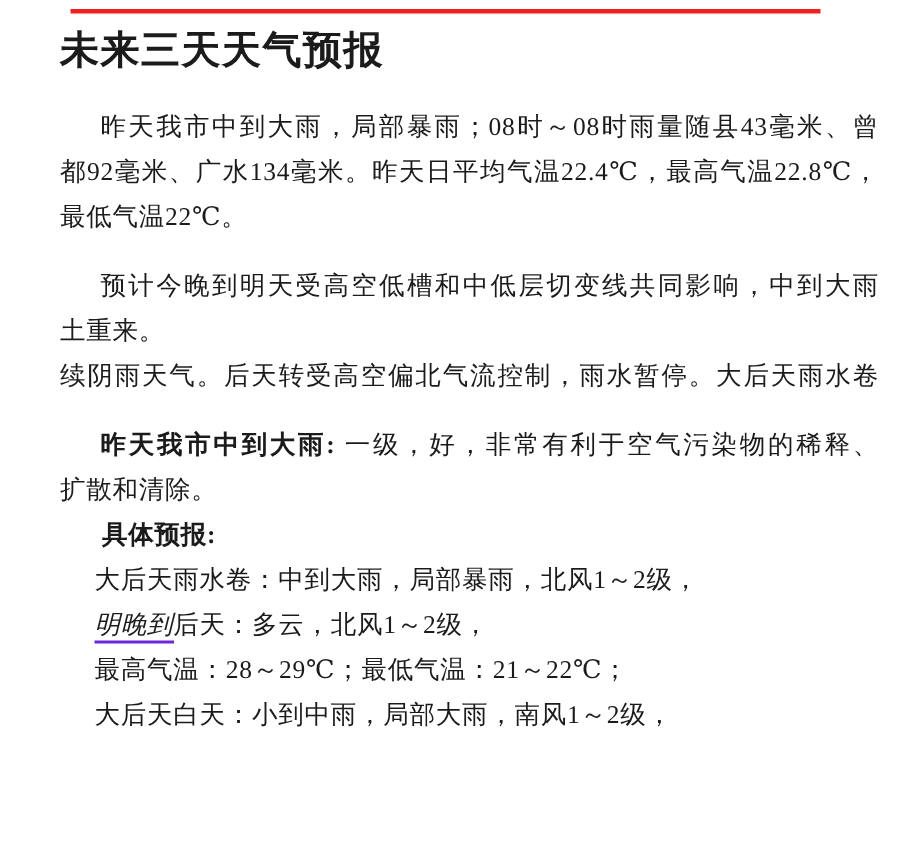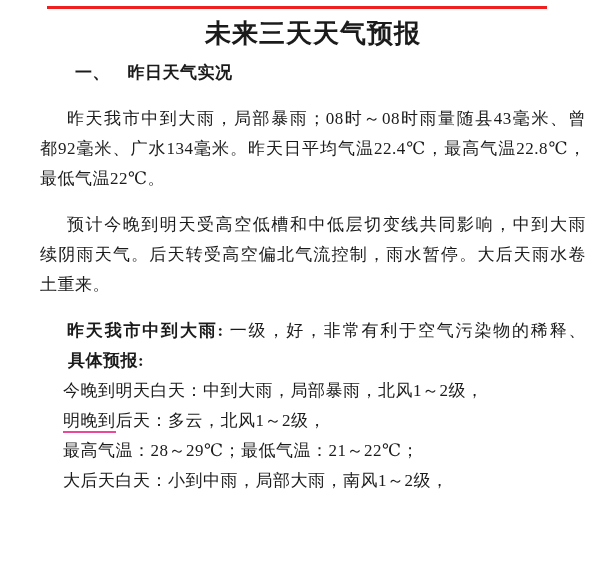--- a/index.html
+++ b/index.html
@@ -19,21 +19,20 @@
   }
   .doc {
     position: absolute;
     left: 40px; top: 14px;
     width: 546px;
   }
   .title {
     margin: 0 0 4px 0;
     font-size: 26px;
     font-weight: bold;
-    text-align: center;
     line-height: 40px;
     letter-spacing: 1px;
     white-space: nowrap;
   }
   .line {
     font-size: 17px;
     line-height: 30px;
     height: 30px;
     letter-spacing: 0.5px;
   }
@@ -48,48 +47,49 @@
     padding-left: 35px;
   }
   .heading2 {                
     font-weight: bold;
     padding-left: 28px;
   }
   .pi  { text-indent: 27px; margin-top: 16px; }   
   .fi  { padding-left: 23px; }  
   .bold { font-weight: bold; }
   .ul {
-    border-bottom: 2px solid #ec4899;
+    border-bottom: 2px solid #6d28d9;
     padding-bottom: 1px;
+    font-style: italic;
   }
 </style>
 </head>
 <body>
 
 <div class="top-rule"></div>
 
 <div class="doc">
 
   <h1 class="title">未来三天天气预报</h1>
 
-  <div class="line heading">一、　昨日天气实况</div>
   <div class="line jl pi">昨天我市中到大雨，局部暴雨；08时～08时雨量随县43毫米、曾</div>
   <div class="line jl">都92毫米、广水134毫米。昨天日平均气温22.4℃，最高气温22.8℃，</div>
   <div class="line">最低气温22℃。</div>
 
   <div class="line jl pi">预计今晚到明天受高空低槽和中低层切变线共同影响，中到大雨</div>
+  <div class="line">土重来。</div>
   <div class="line jl">续阴雨天气。后天转受高空偏北气流控制，雨水暂停。大后天雨水卷</div>
-  <div class="line">土重来。</div>
 
   <div class="line jl pi">
     <span class="bold">昨天我市中到大雨:</span><span> 一级，好，非常有利于空气污染物的稀释、</span>
   </div>
+  <div class="line">扩散和清除。</div>
 
   <div class="line heading2">具体预报:</div>
 
-  <div class="line fi">今晚到明天白天：中到大雨，局部暴雨，北风1～2级，</div>
+  <div class="line fi">大后天雨水卷：中到大雨，局部暴雨，北风1～2级，</div>
   <div class="line fi">
     <span class="ul">明晚到</span><span>后天：多云，北风1～2级，</span>
   </div>
   <div class="line fi">最高气温：28～29℃；最低气温：21～22℃；</div>
   <div class="line fi">大后天白天：小到中雨，局部大雨，南风1～2级，</div>
 
 </div>
 
 </body></html>

